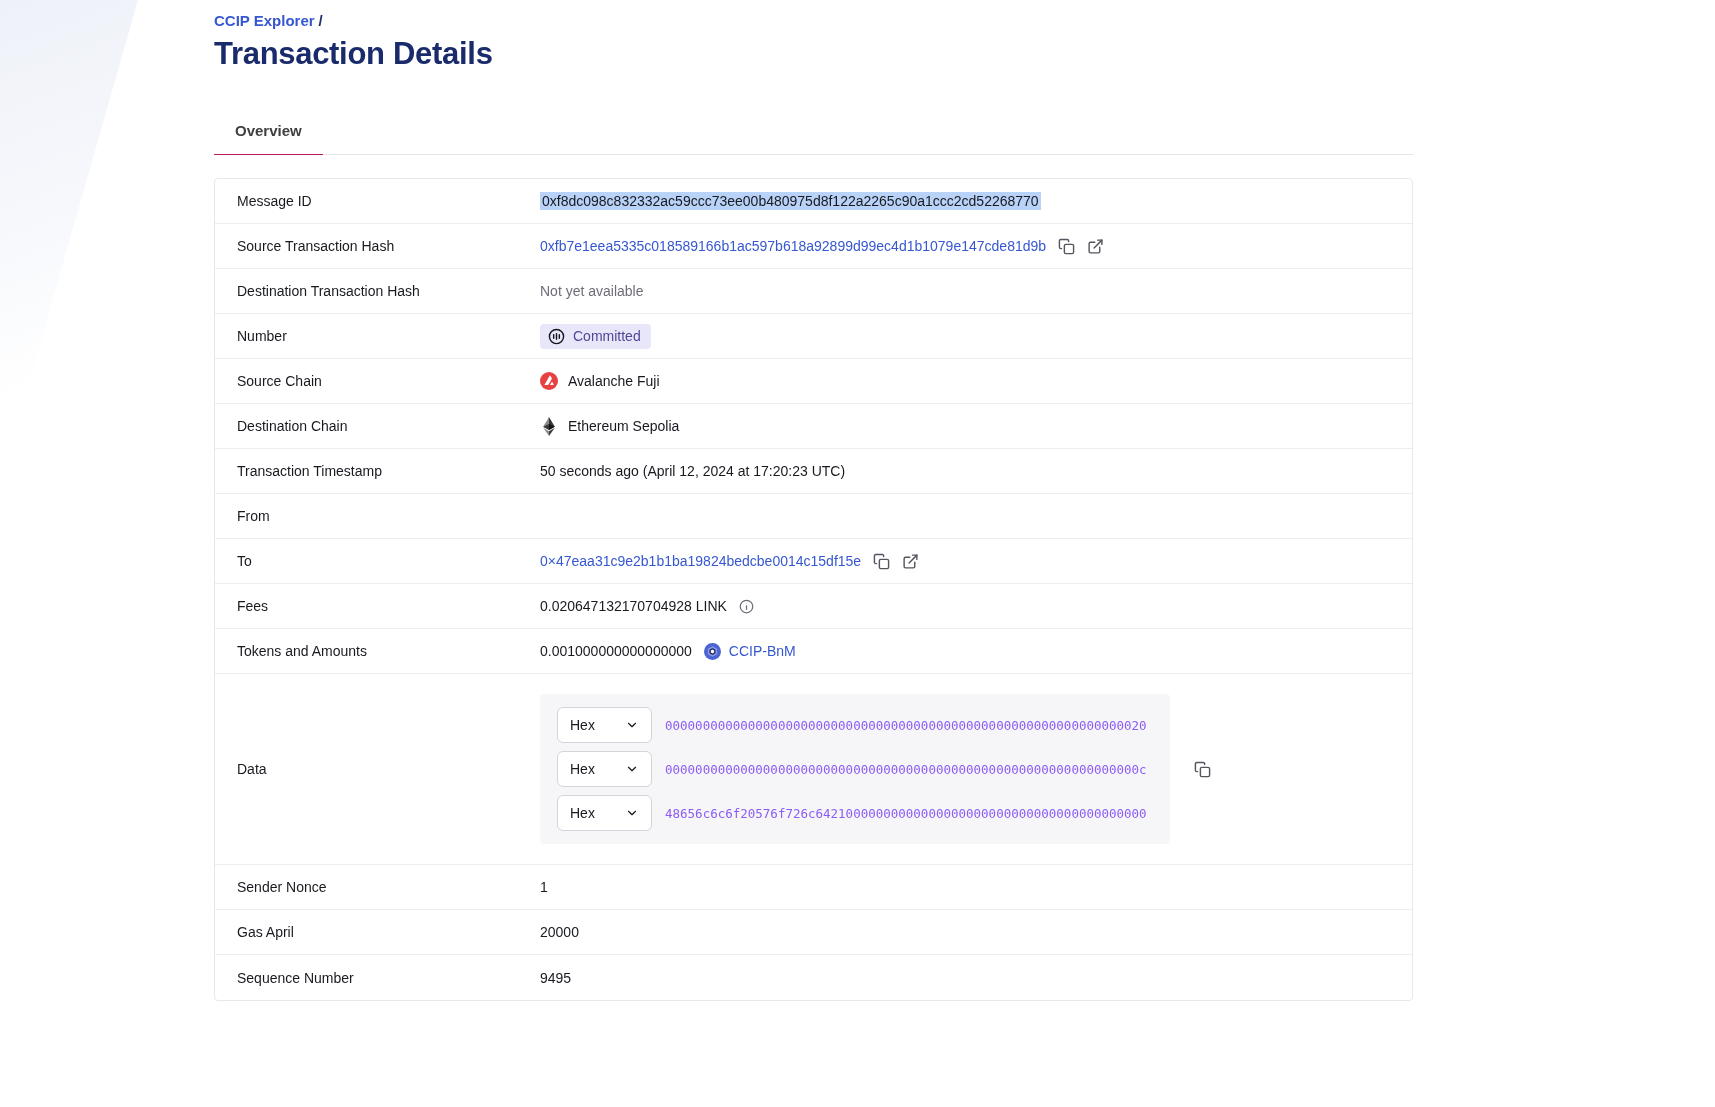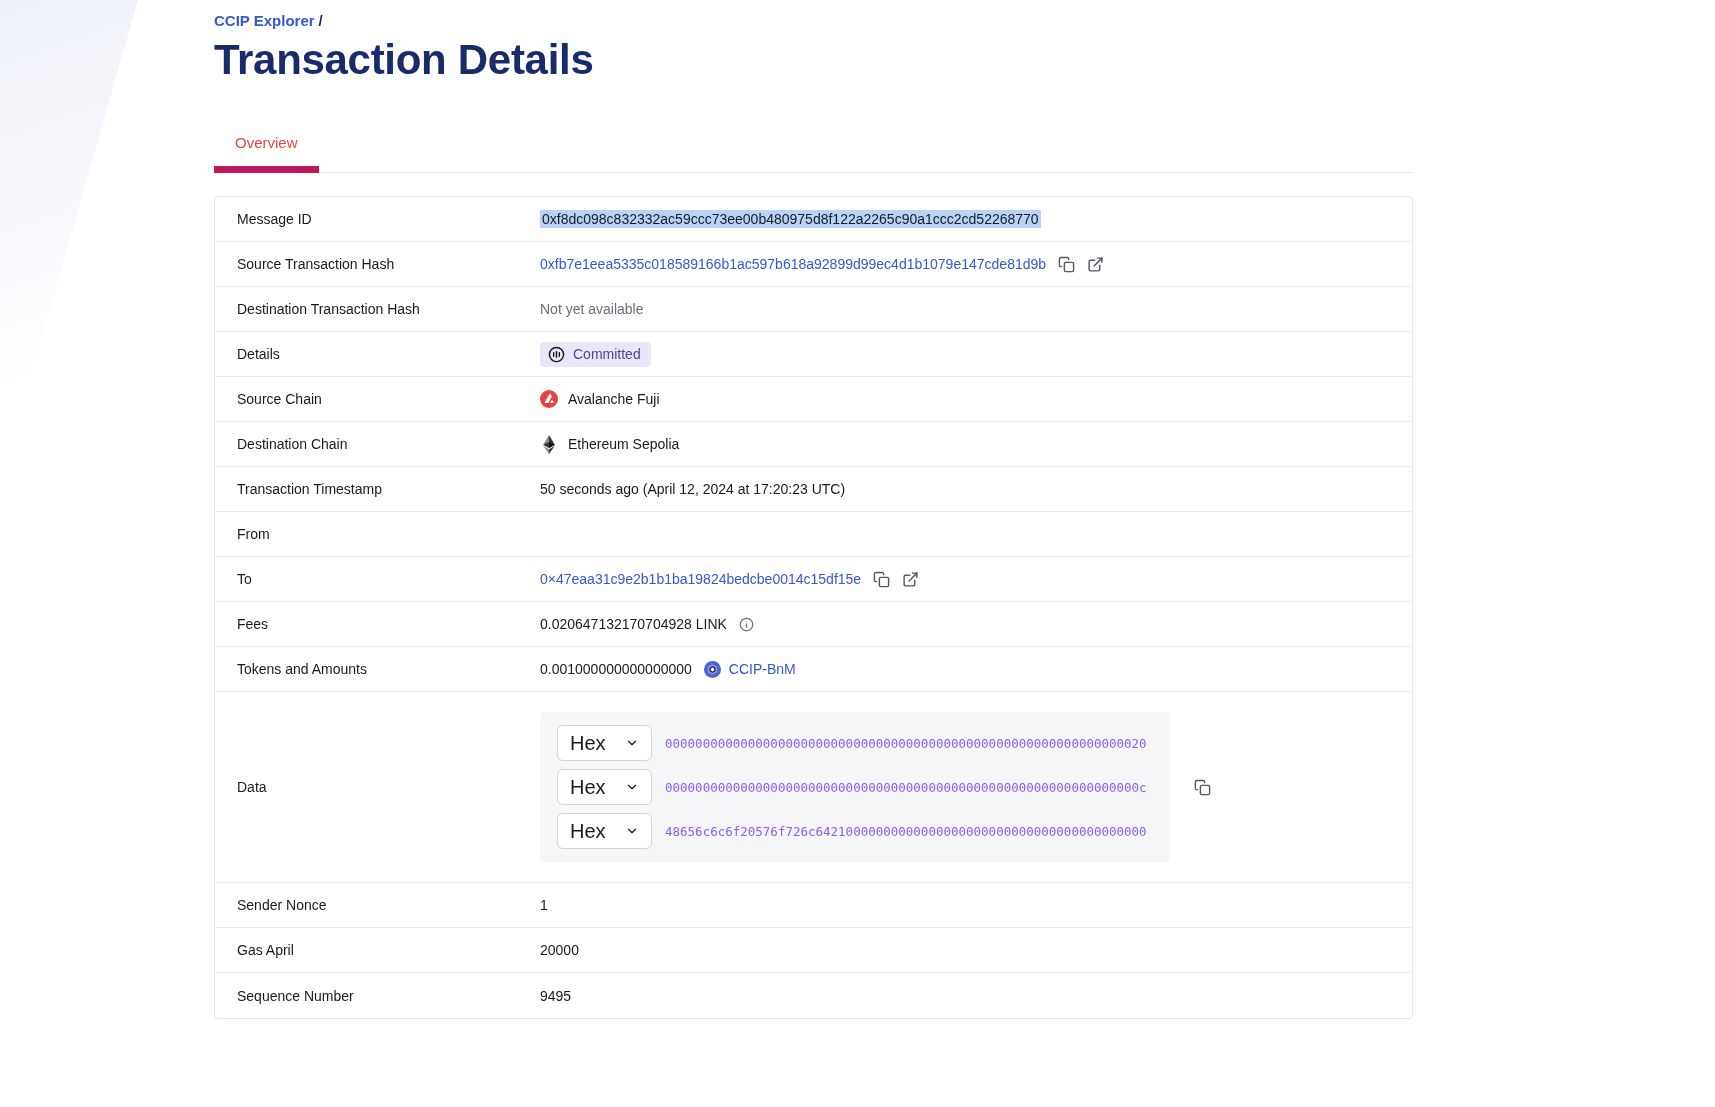--- a/index.html
+++ b/index.html
@@ -17,27 +17,27 @@
     background: linear-gradient(160deg, #eef1f8 0%, #f6f8fc 45%, rgba(255,255,255,0) 80%);
     clip-path: polygon(0 0, 60% 0, 8% 100%, 0 100%);
     pointer-events: none;
   }
   .container { position: relative; margin-left: 214px; width: 1199px; padding-top: 12px; }
 
   .breadcrumb { font-size: 15px; font-weight: 700; }
   .breadcrumb a { color: #3657d2; text-decoration: none; cursor: pointer; }
   .breadcrumb .sep { color: #1a2b6b; font-weight: 700; margin-left: 4px; }
 
-  .page-title { margin-top: 7px; font-size: 42px; font-weight: 700; color: #1a2b6b; letter-spacing: -0.3px; }
+  .page-title { margin-top: 7px; font-size: 31px; font-weight: 700; color: #1a2b6b; letter-spacing: -0.3px; }
 
   .tabbar { margin-top: 37px; border-bottom: 1px solid #e4e4e8; }
   .tab {
     display: inline-block; padding: 13px 21px 15px;
-    font-size: 15px; font-weight: 400; color: #ef4444;
-    border-bottom: 7px solid #be185d; margin-bottom: -1px;
+    font-size: 15px; font-weight: 700; color: #404040;
+    border-bottom: 1px solid #be185d; margin-bottom: -1px;
     cursor: pointer;
   }
 
   .details-table { margin-top: 23px; border: 1px solid #e8e8ec; border-radius: 4px; background: #fff; }
   .row { display: flex; align-items: center; min-height: 45px; border-bottom: 1px solid #ededf0; }
   .row:last-child { border-bottom: none; }
   .row .label { width: 325px; padding-left: 22px; font-size: 14px; color: #181a20; flex-shrink: 0; }
   .row .value { flex: 1; display: flex; align-items: center; gap: 8px; font-size: 14px; padding-right: 22px; }
 
   .selected-text { background: #b9d2f8; padding: 1px 2px; }
@@ -58,21 +58,21 @@
   .data-panel {
     width: 630px; background: #f6f6f8; border-radius: 4px;
     padding: 13px 0 13px 17px; margin: 20px 0;
   }
   .data-line { display: flex; align-items: center; height: 36px; margin-bottom: 8px; }
   .data-line:last-child { margin-bottom: 0; }
   .hex-select {
     width: 95px; height: 36px; background: #fff;
     border: 1px solid #d4d4da; border-radius: 6px;
     display: inline-flex; align-items: center; justify-content: space-between;
-    padding: 0 12px; font-size: 20px; color: #181a20; cursor: pointer; flex-shrink: 0;
+    padding: 0 12px; font-size: 14px; color: #181a20; cursor: pointer; flex-shrink: 0;
   }
   .hex-text {
     margin-left: 13px;
     font-family: "DejaVu Sans Mono", monospace;
     font-size: 12.5px; color: #8b5cf6; white-space: nowrap; overflow: hidden;
     width: 496px;
   }
   .data-copy { margin-left: 16px; }
 
   svg { display: block; }
@@ -124,21 +124,21 @@
     </div>
 
     <div class="row">
       <div class="label">Destination Transaction Hash</div>
       <div class="value">
         <span class="muted">Not yet available</span>
       </div>
     </div>
 
     <div class="row">
-      <div class="label">Details</div>
+      <div class="label">Number</div>
       <div class="value">
         <span class="status-badge">
           <span>
             <svg width="17" height="17" viewBox="0 0 24 24" fill="none" stroke="#15151c" stroke-width="2" stroke-linecap="round">
                 <circle cx="12" cy="12" r="10"></circle>
                 <line x1="8" y1="9.5" x2="8" y2="14.5"></line>
                 <line x1="12" y1="8" x2="12" y2="16"></line>
                 <line x1="16" y1="9.5" x2="16" y2="14.5"></line>
               </svg>
           </span>

